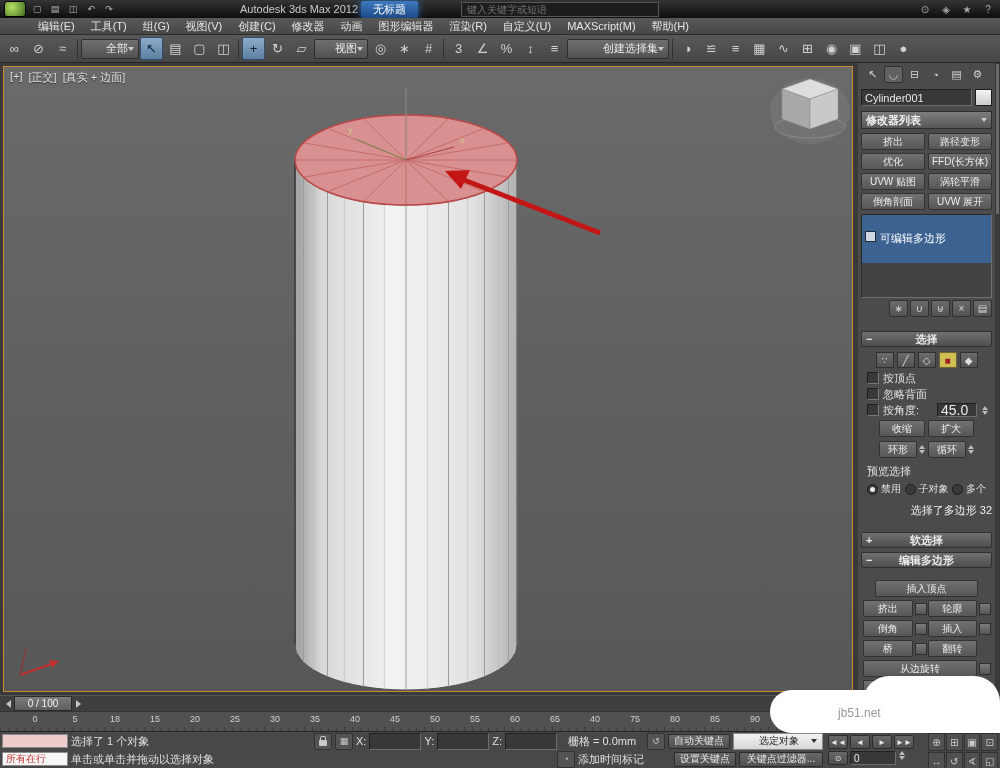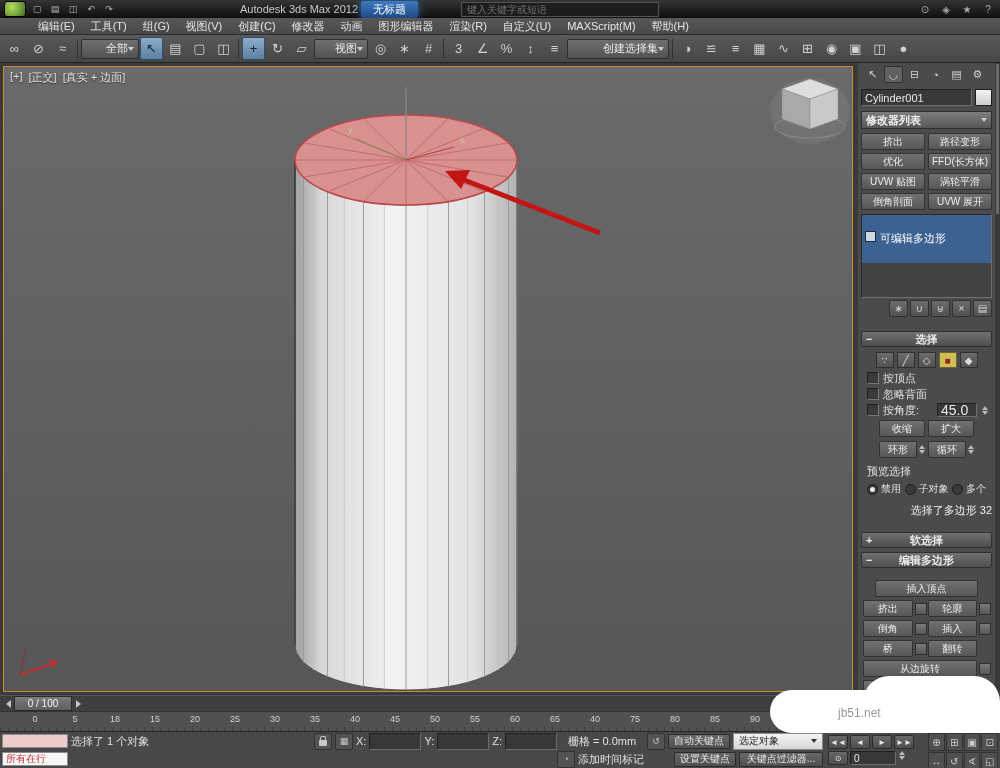--- a/index.html
+++ b/index.html
@@ -149,21 +149,21 @@
   .listener.white{background:#f7f7f7;color:#c03333;font-size:10px;display:flex;
     align-items:center;padding:0 3px}
   .sb-text{color:#e0e0e0;white-space:nowrap;overflow:hidden}
   .sb-ico{width:16px;height:15px;background:#535353;border:1px solid #323232;border-radius:2px;
     display:flex;align-items:center;justify-content:center;font-size:9px;color:#c8c8c8;flex:none}
   .sb-btn{height:15px;background:linear-gradient(#686868,#4f4f4f);border:1px solid #2c2c2c;
     border-radius:2px;color:#e8e8e8;font-size:10px;display:flex;align-items:center;
     justify-content:center;padding:0 4px;box-sizing:border-box;flex:none}
   .sb-field{width:44px;flex:none}
   .light-dd{height:15px;background:linear-gradient(#f3f3f3,#d7d7d7);border:1px solid #8a8a8a;
-    color:#222;display:flex;align-items:center;justify-content:space-between;gap:12px;
+    color:#222;display:flex;align-items:center;justify-content:flex-end;gap:12px;
     padding:0 5px;font-size:10px;flex:none}
   .lock{position:relative;width:8px;height:6px;background:#c9c9c9;border-radius:1px;margin-top:3px}
   .lock::before{content:"";position:absolute;left:1px;top:-4px;width:4px;height:3px;
     border:1px solid #c9c9c9;border-bottom:none;border-radius:2px 2px 0 0}
   #playback{position:absolute;left:828px;top:733px;width:96px;z-index:60}
   .pb-row{display:flex;gap:2px;margin-top:2px}
   .pb-btn{width:20px;padding:0;font-size:8px;height:14px}
   #navgrid{position:absolute;left:928px;top:733px;width:70px;display:grid;
     grid-template-columns:repeat(4,1fr);gap:1px;z-index:60}
   .nav-btn{height:16px;background:#505050;border:1px solid #323232;color:#cccccc;font-size:10px;
@@ -696,20 +696,21 @@
     <div class="light-dd" style="width:78px">
       <span>选定对象</span>
       <span class="dd-arrow dark"></span>
     </div>
     <div style="width:172px;flex:none"></div>
   </div>
   <div class="sb-row">
     <div class="listener white">
       <span>所有在行</span>
     </div>
+    <div class="sb-text" style="width:240px">单击或单击并拖动以选择对象</div>
     <div style="flex:1"></div>
     <div class="sb-ico">◔</div>
     <div class="sb-text">添加时间标记</div>
     <div style="width:24px;flex:none"></div>
     <div class="sb-btn" style="width:62px">设置关键点</div>
     <div class="sb-btn" style="width:84px">关键点过滤器...</div>
     <div style="width:172px;flex:none"></div>
   </div>
 </div>
 

